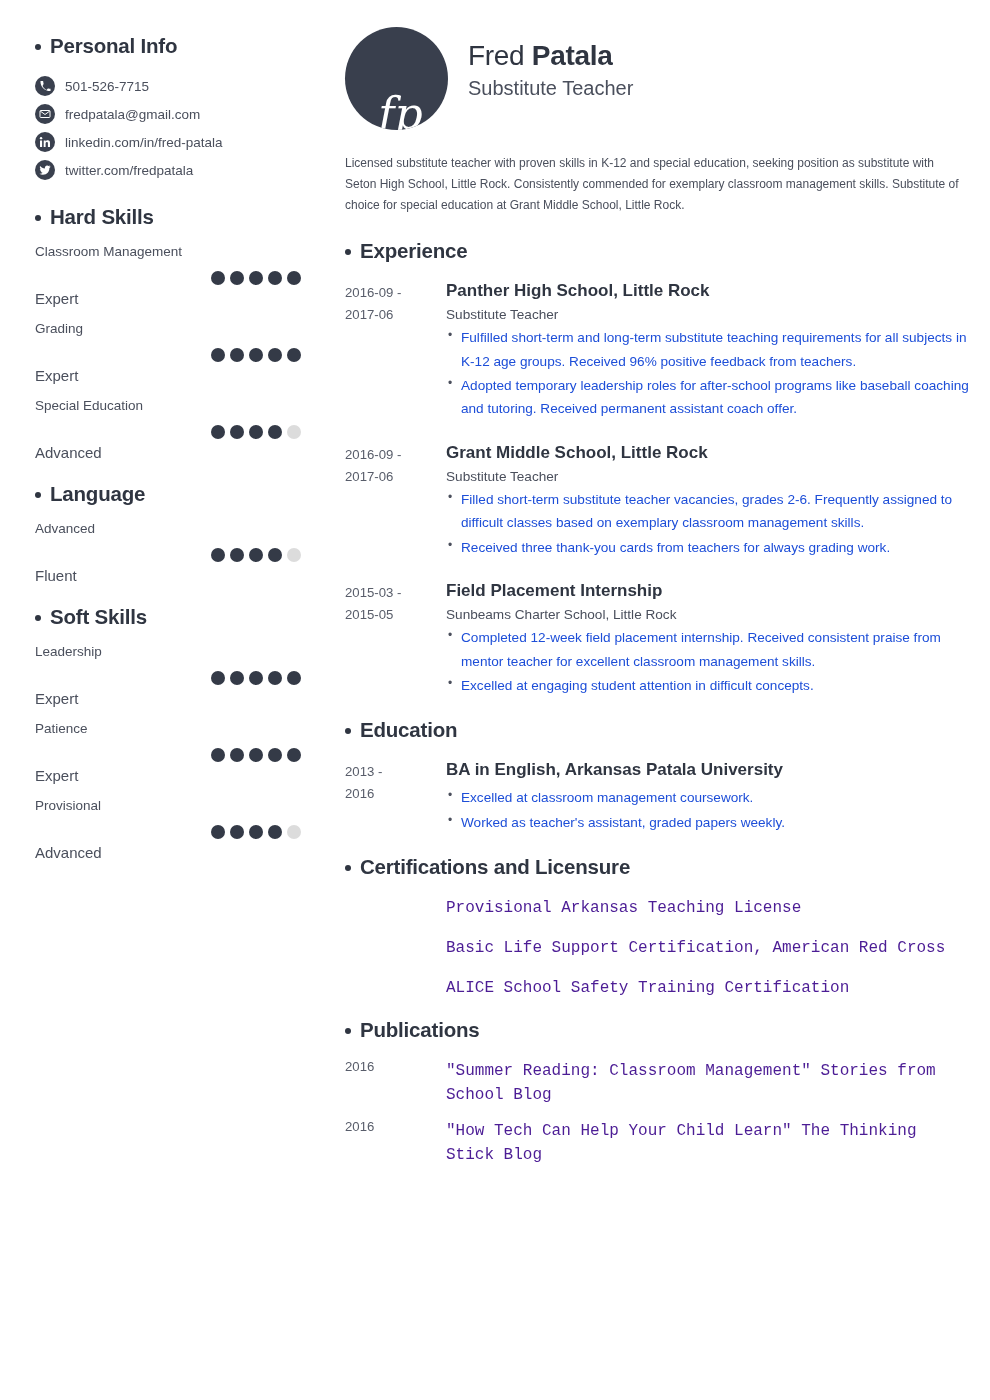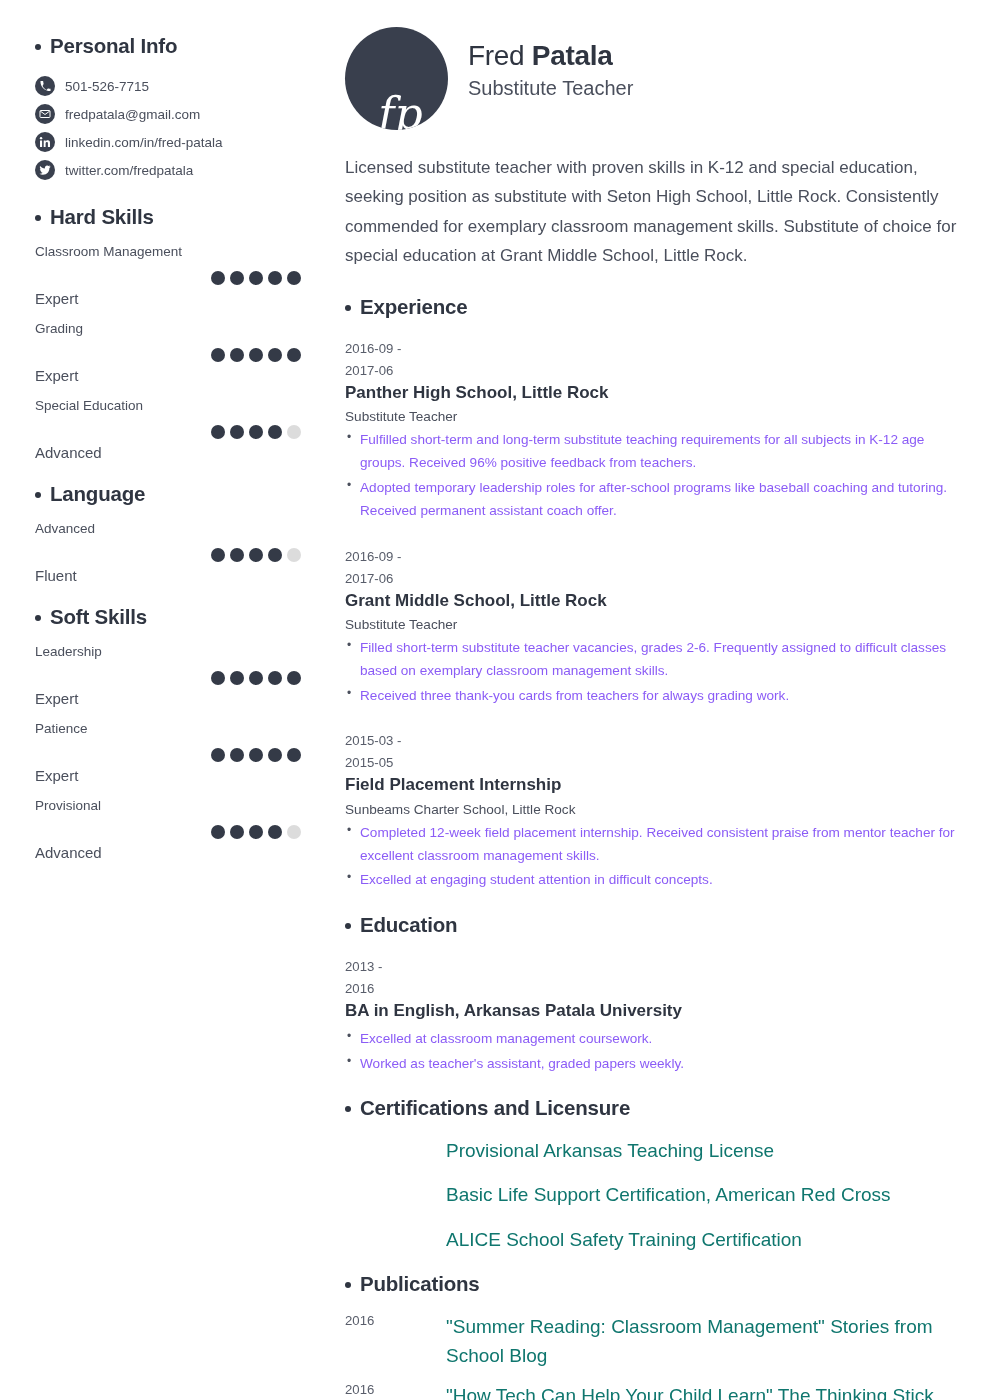--- a/index.html
+++ b/index.html
@@ -153,33 +153,32 @@
   }
   .full-name .first { font-weight: normal; }
   .full-name .last  { font-weight: bold; }
   .job-title {
     font-size: 20px;
     color: #4a4f5c;
     margin-top: 6px;
   }
 
   .summary {
-    font-size: 17px;
+    font-size: 12px;
     line-height: 1.73;
     color: #4a4f5c;
     margin-bottom: 24px;
     padding-right: 4px;
   }
 
   .right-col .section-head { margin-bottom: 17px; }
 
   .entry {
     display: flex;
     margin-bottom: 20px;
-    flex-direction: column;
   }
   .entry-date {
     width: 101px;
     flex: 0 0 auto;
     font-size: 13.2px;
     color: #585d6a;
     line-height: 1.68;
     padding-top: 2px;
   }
   .entry-body { flex: 1 1 auto; }
@@ -194,21 +193,21 @@
     font-size: 13.6px;
     color: #4a4f5c;
     margin-bottom: 4px;
   }
   .bullets { list-style: none; }
   .bullets li {
     position: relative;
     padding-left: 15px;
     font-size: 13.6px;
     line-height: 1.72;
-    color: #8b5cf6;
+    color: #1d4ed8;
     margin-bottom: 1px;
   }
   .bullets li::before {
     content: "\2022";
     position: absolute;
     left: 2px;
     top: -1px;
     font-size: 12px;
     color: #4a4f5c;
   }
@@ -218,23 +217,24 @@
     display: flex;
     margin-bottom: 9px;
   }
   .simple-date {
     width: 101px;
     flex: 0 0 auto;
     font-size: 13.2px;
     color: #585d6a;
   }
   .simple-text {
-    font-size: 19px;
-    color: #0f766e;
+    font-size: 16px;
+    color: #4c1d95;
     line-height: 1.5;
+    font-family: Liberation Mono, monospace;
   }
 
   .cert-row { margin-bottom: 16px; }
   .pub-row  { margin-bottom: 12px; }
 
   .sec-spacer-edu   { margin-top: 4px; }
   .sec-spacer-cert  { margin-top: 16px; }
   .sec-spacer-pub   { margin-top: 18px; }
 </style>
 </head>

